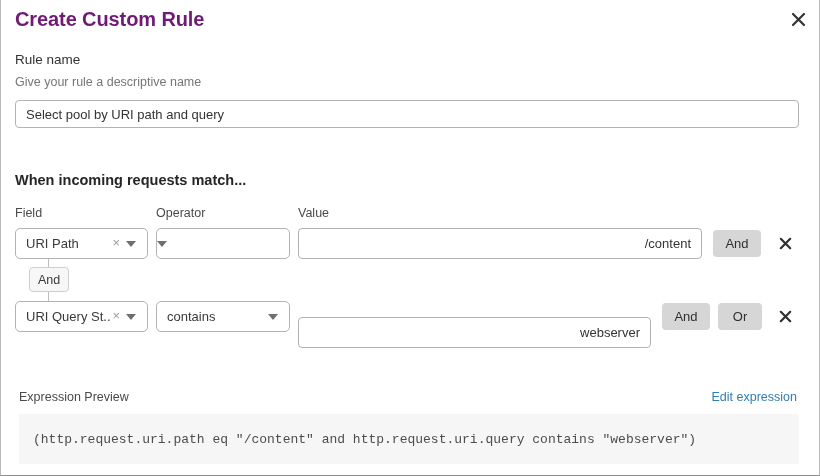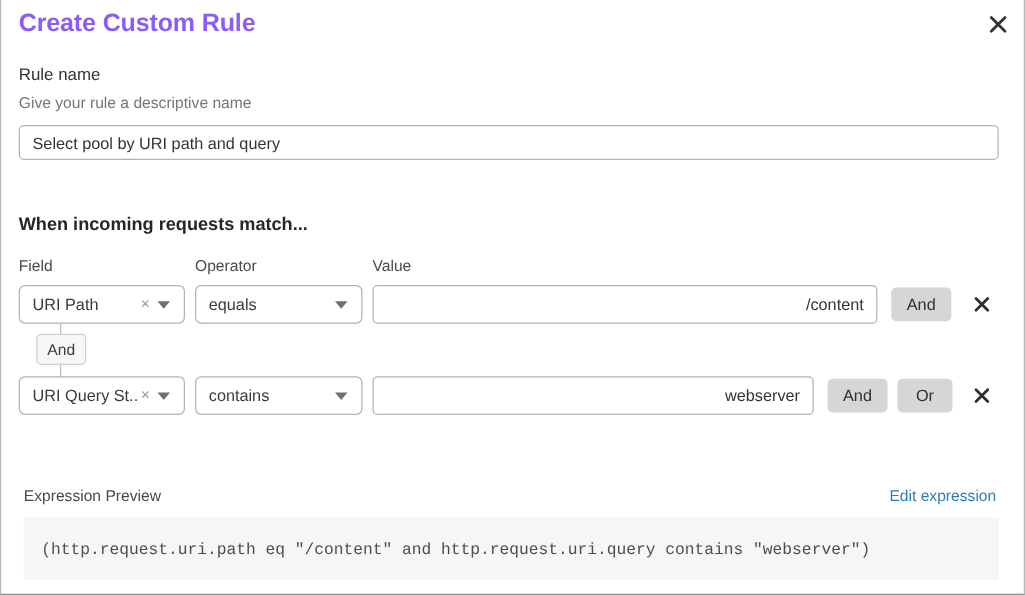--- a/index.html
+++ b/index.html
@@ -25,21 +25,21 @@
     background: #ffffff;
   }
 
   
   .dlg-title {
     position: absolute;
     left: 14px;
     top: 8px;
     font-size: 20px;
     font-weight: bold;
-    color: #8b5cf6;
+    color: #701a75;
     letter-spacing: -0.1px;
   }
   .close-btn {
     position: absolute;
     right: 8px;
     top: 6px;
     width: 26px;
     height: 26px;
     display: flex;
     align-items: center;
@@ -152,21 +152,21 @@
   .field-select    { left: 14px;  width: 133px; }
   .operator-select { left: 155px; width: 134px; }
 
   .value-input {
     position: absolute;
     height: 31px;
     left: 297px;
     text-align: right;
   }
   #value-input-1 { width: 404px; }
-  #value-input-2 { width: 353px; }
+  #value-input-2 { width: 353px; margin-top: 16px; }
 
   .logic-btn {
     position: absolute;
     box-sizing: border-box;
     height: 27px;
     top: 2px;
     background: #d6d6d6;
     border: none;
     border-radius: 4px;
     font-family: "Liberation Sans", sans-serif;
@@ -286,21 +286,20 @@
   <div class="col-header" id="col-operator">Operator</div>
   <div class="col-header" id="col-value">Value</div>
 
   <div class="row" id="row-1">
     <div class="select-box field-select">
       <span class="sel-text">URI Path</span>
       <span class="sel-clear">×</span>
       <span class="sel-caret"></span>
     </div>
     <div class="select-box operator-select">
-      <span class="sel-text">equals</span>
       <span class="sel-caret"></span>
     </div>
     <input class="text-input value-input" id="value-input-1" type="text" value="/content" style="">
     <button class="logic-btn" id="row1-and">And</button>
     <button class="row-delete">
       <svg width="13" height="13" viewBox="0 0 13 13">
         <path d="M1.8 1.8 L11.2 11.2 M11.2 1.8 L1.8 11.2" stroke="#2f2f2f" stroke-width="2.2" stroke-linecap="round"></path>
       </svg>
     </button>
   </div>

